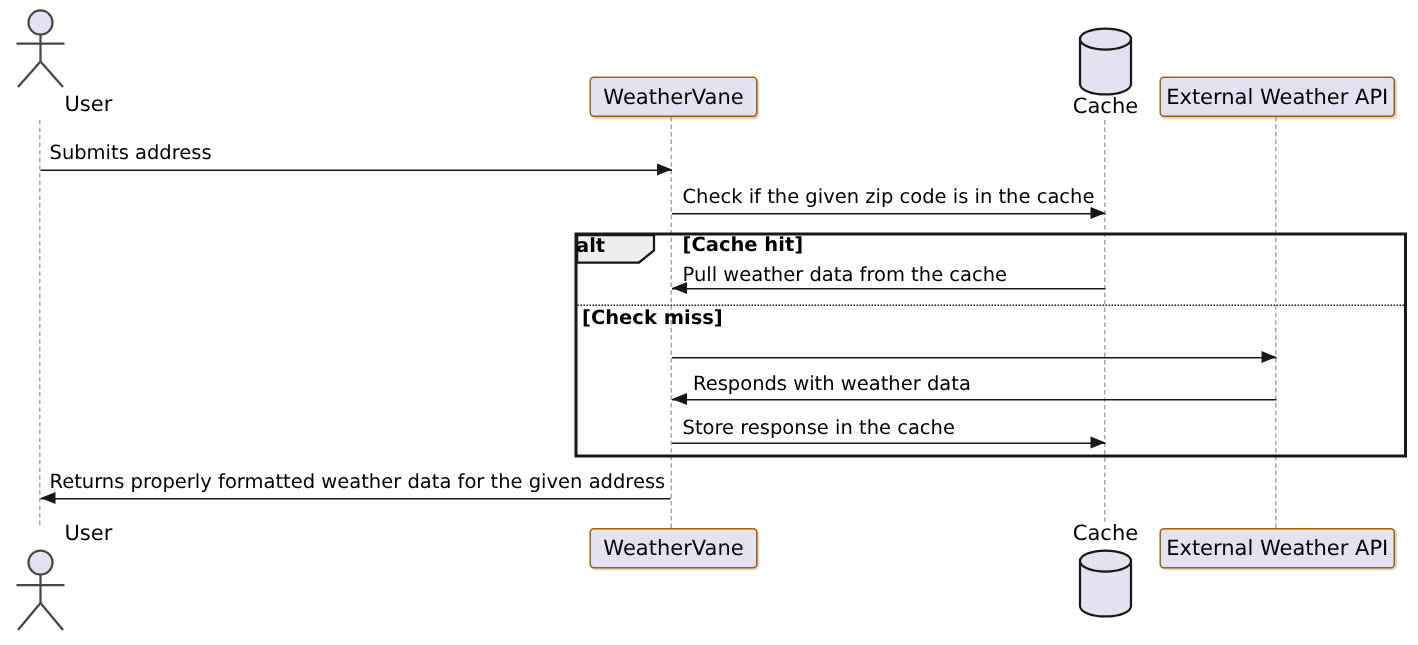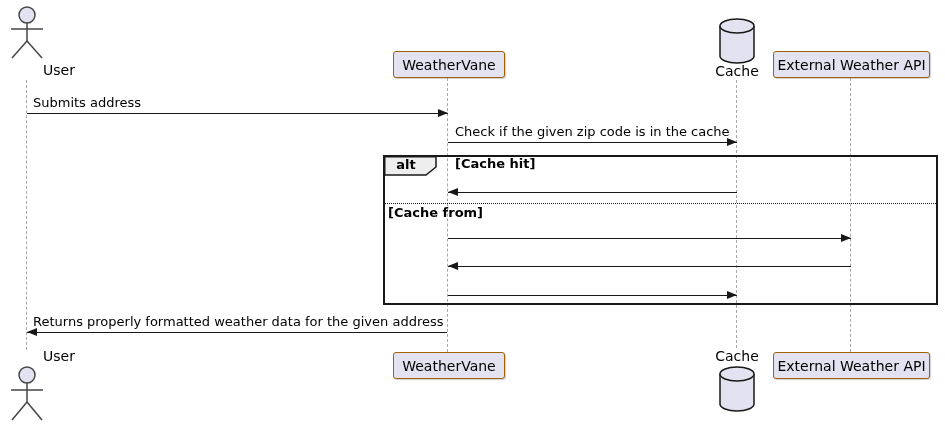--- a/index.html
+++ b/index.html
@@ -14,21 +14,21 @@
     position:absolute;height:27px;background:#E2E2F0;border:1px solid #a16207;
     border-radius:3px;box-shadow:1px 1px 1px rgba(120,120,120,.35);
     display:flex;align-items:center;justify-content:center;
     font-size:14px;color:#000;box-sizing:border-box;
   }
   
   .alabel{position:absolute;font-size:14px;color:#000;white-space:nowrap;margin-left:37px;}
   .clabel{position:absolute;font-size:14px;color:#000;text-align:center;white-space:nowrap;}
   .mlabel{position:absolute;font-size:13px;color:#000;white-space:nowrap;}
   .guard{position:absolute;font-size:13px;font-weight:bold;color:#000;white-space:nowrap;}
-  .opname{position:absolute;font-size:13px;font-weight:bold;color:#000;text-align:center;}
+  .opname{position:absolute;font-size:13px;font-weight:bold;color:#000;text-align:left;}
   
   .mline{position:absolute;height:1px;background:#181818;}
   .arr{position:absolute;width:0;height:0;border-top:4px solid transparent;border-bottom:4px solid transparent;}
   .arr.r{border-left:10px solid #181818;}
   .arr.l{border-right:10px solid #181818;}
   
   .frame{position:absolute;border:2px solid #181818;box-sizing:border-box;background:transparent;}
   .divider{position:absolute;height:0;border-top:1px dotted #181818;}
   .optab{position:absolute;}
   svg{display:block;}
@@ -80,32 +80,35 @@
 
   <div class="frame" style="left:383px;top:155px;width:555px;height:150px"></div>
   <div class="optab" style="left:384px;top:156px">
     <svg width="54" height="20" viewBox="0 0 54 20">
       <path d="M0.75,0.75 H52 V11 L42,19 H0.75 Z" fill="#EEEEEE" stroke="#181818" stroke-width="1.5"></path>
     </svg>
   </div>
   <div class="opname" style="left:384px;top:157px;width:44px">alt</div>
   <div class="guard" style="left:455px;top:156px">[Cache hit]</div>
 
+  <div class="mlabel" style="left:455px;top:176px">Pull weather data from the cache</div>
   <div class="mline" style="left:448px;top:192px;width:289px"></div>
   <div class="arr l" style="left:448px;top:188px"></div>
 
   <div class="divider" style="left:385px;top:203px;width:551px"></div>
-  <div class="guard" style="left:388px;top:205px">[Cache from]</div>
+  <div class="guard" style="left:388px;top:205px">[Check miss]</div>
 
   <div class="mline" style="left:448px;top:238px;width:403px"></div>
   <div class="arr r" style="left:841px;top:234px"></div>
 
+  <div class="mlabel" style="left:462px;top:249px">Responds with weather data</div>
   <div class="mline" style="left:448px;top:266px;width:403px"></div>
   <div class="arr l" style="left:448px;top:262px"></div>
 
+  <div class="mlabel" style="left:455px;top:278px">Store response in the cache</div>
   <div class="mline" style="left:448px;top:295px;width:289px"></div>
   <div class="arr r" style="left:727px;top:291px"></div>
 
   <div class="mlabel" style="left:33px;top:314px">Returns properly formatted weather data for the given address</div>
   <div class="mline" style="left:27px;top:332px;width:420px"></div>
   <div class="arr l" style="left:27px;top:328px"></div>
 
   <div class="alabel" style="left:6px;top:348px">User</div>
   <div style="position:absolute;left:7px;top:364px">
     <svg width="40" height="58" viewBox="0 0 40 58">

